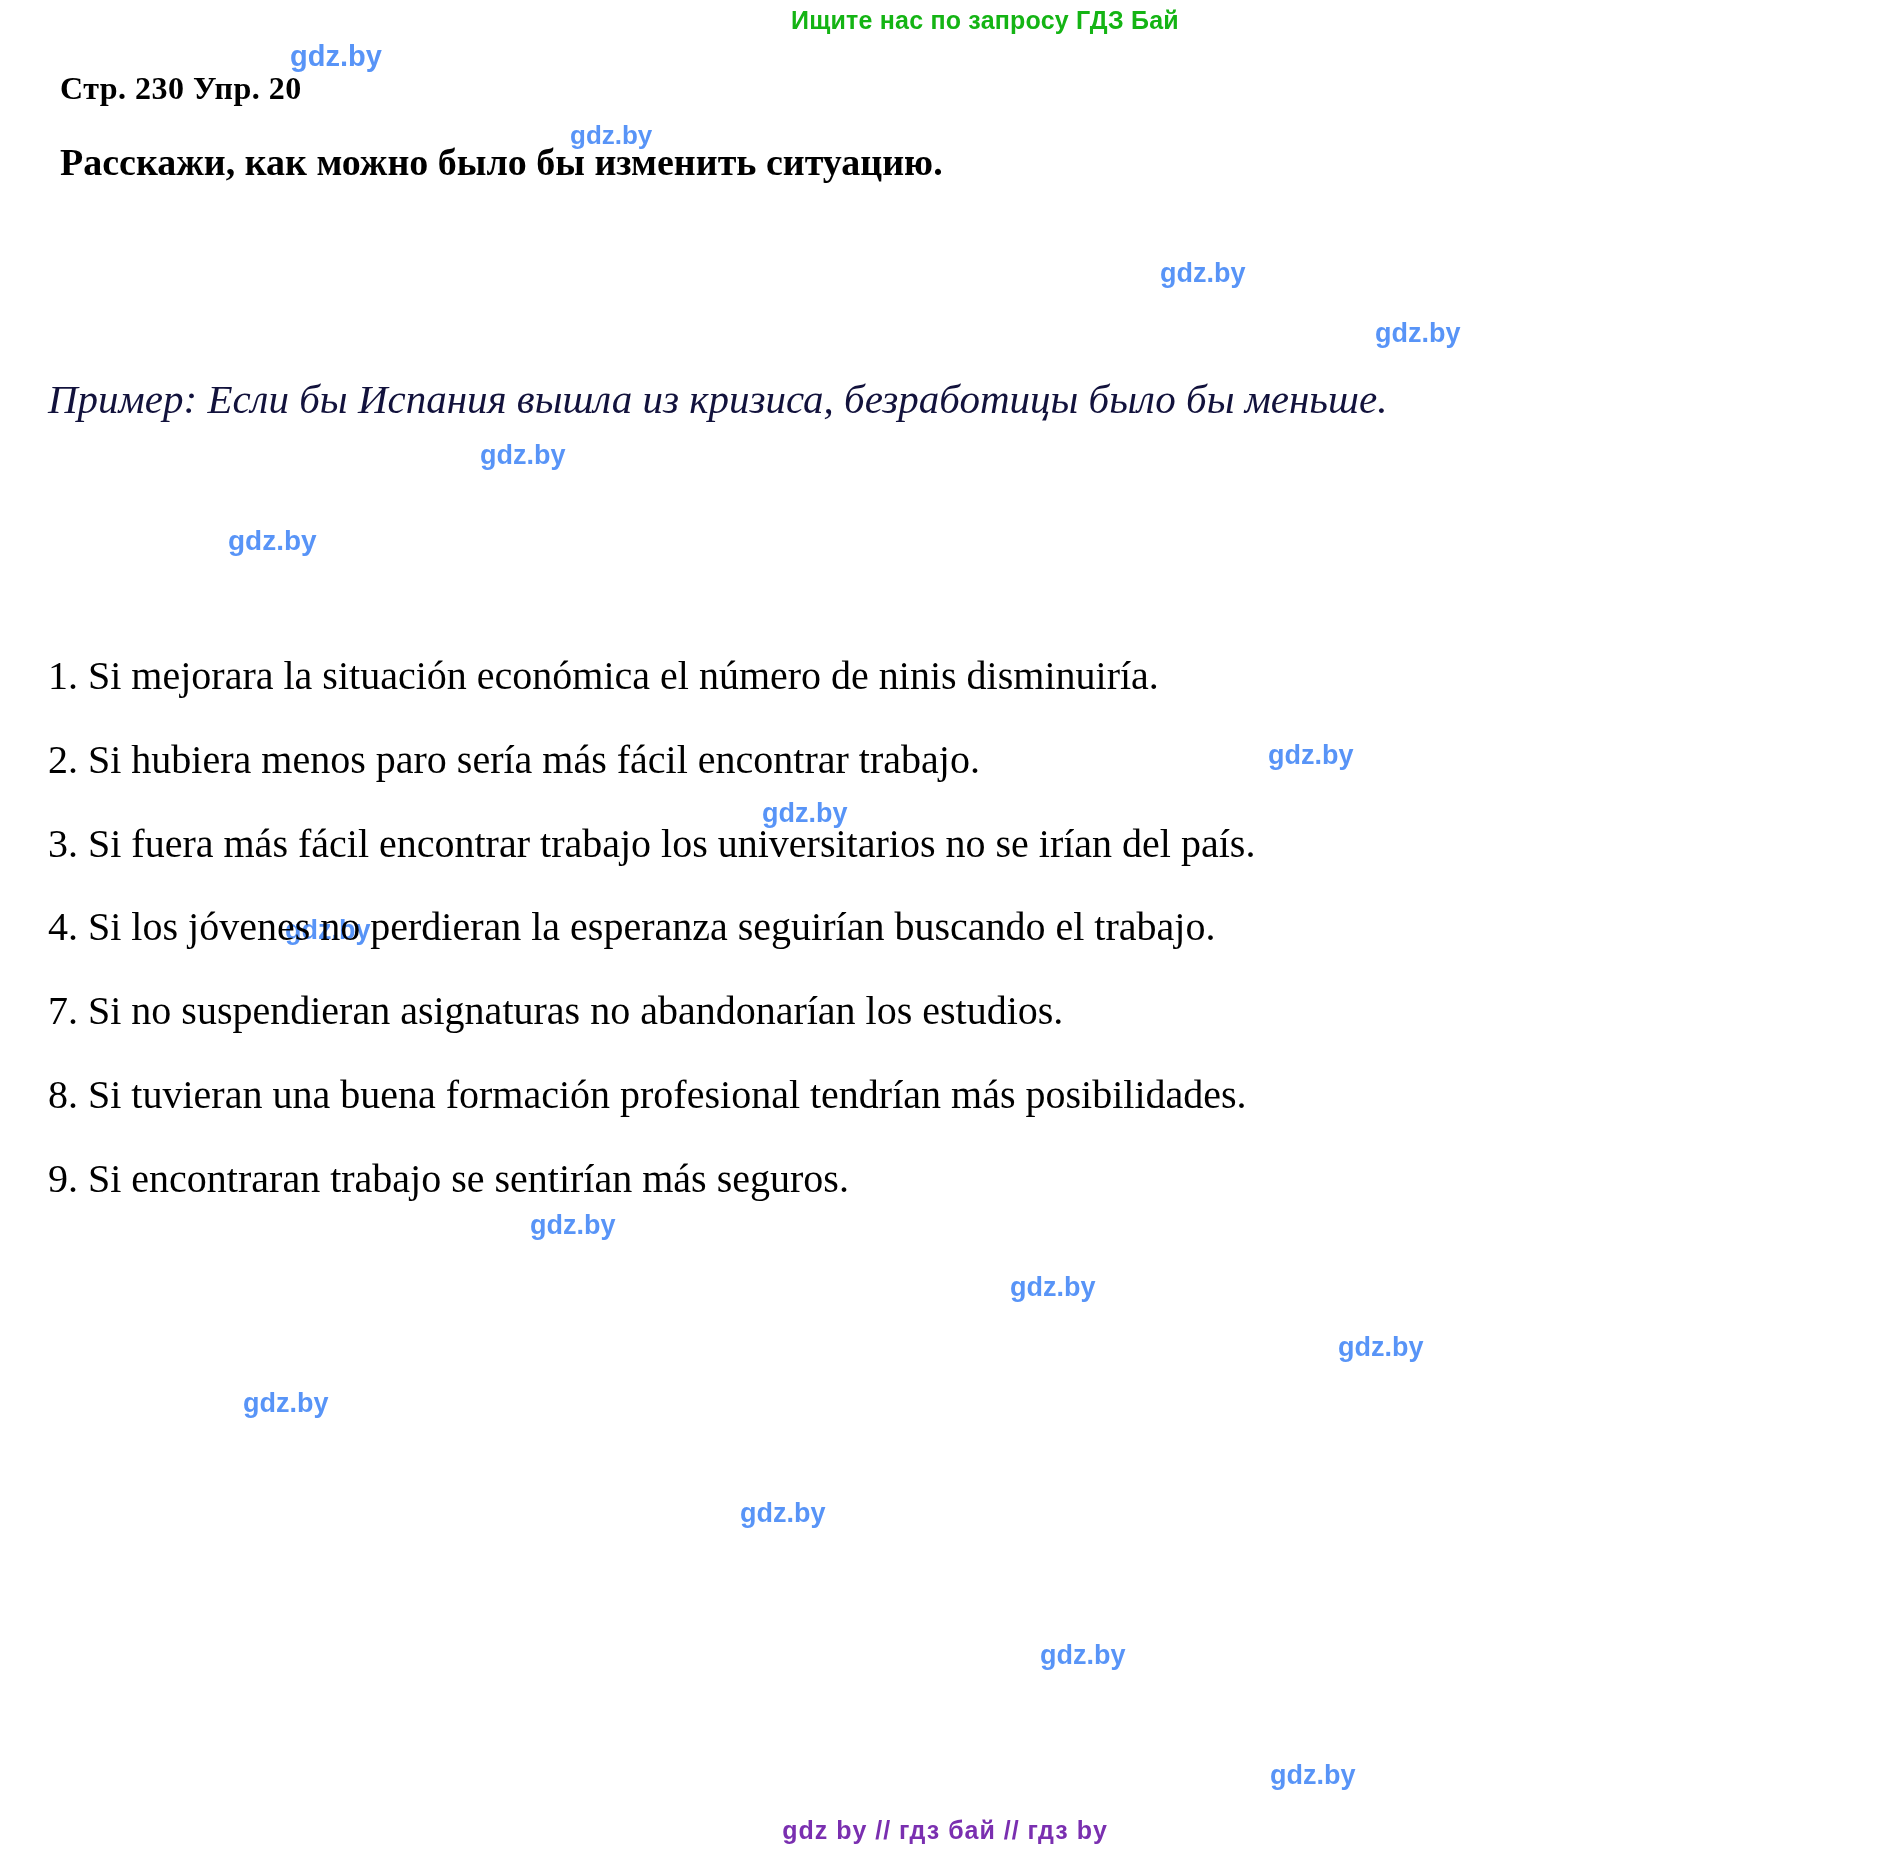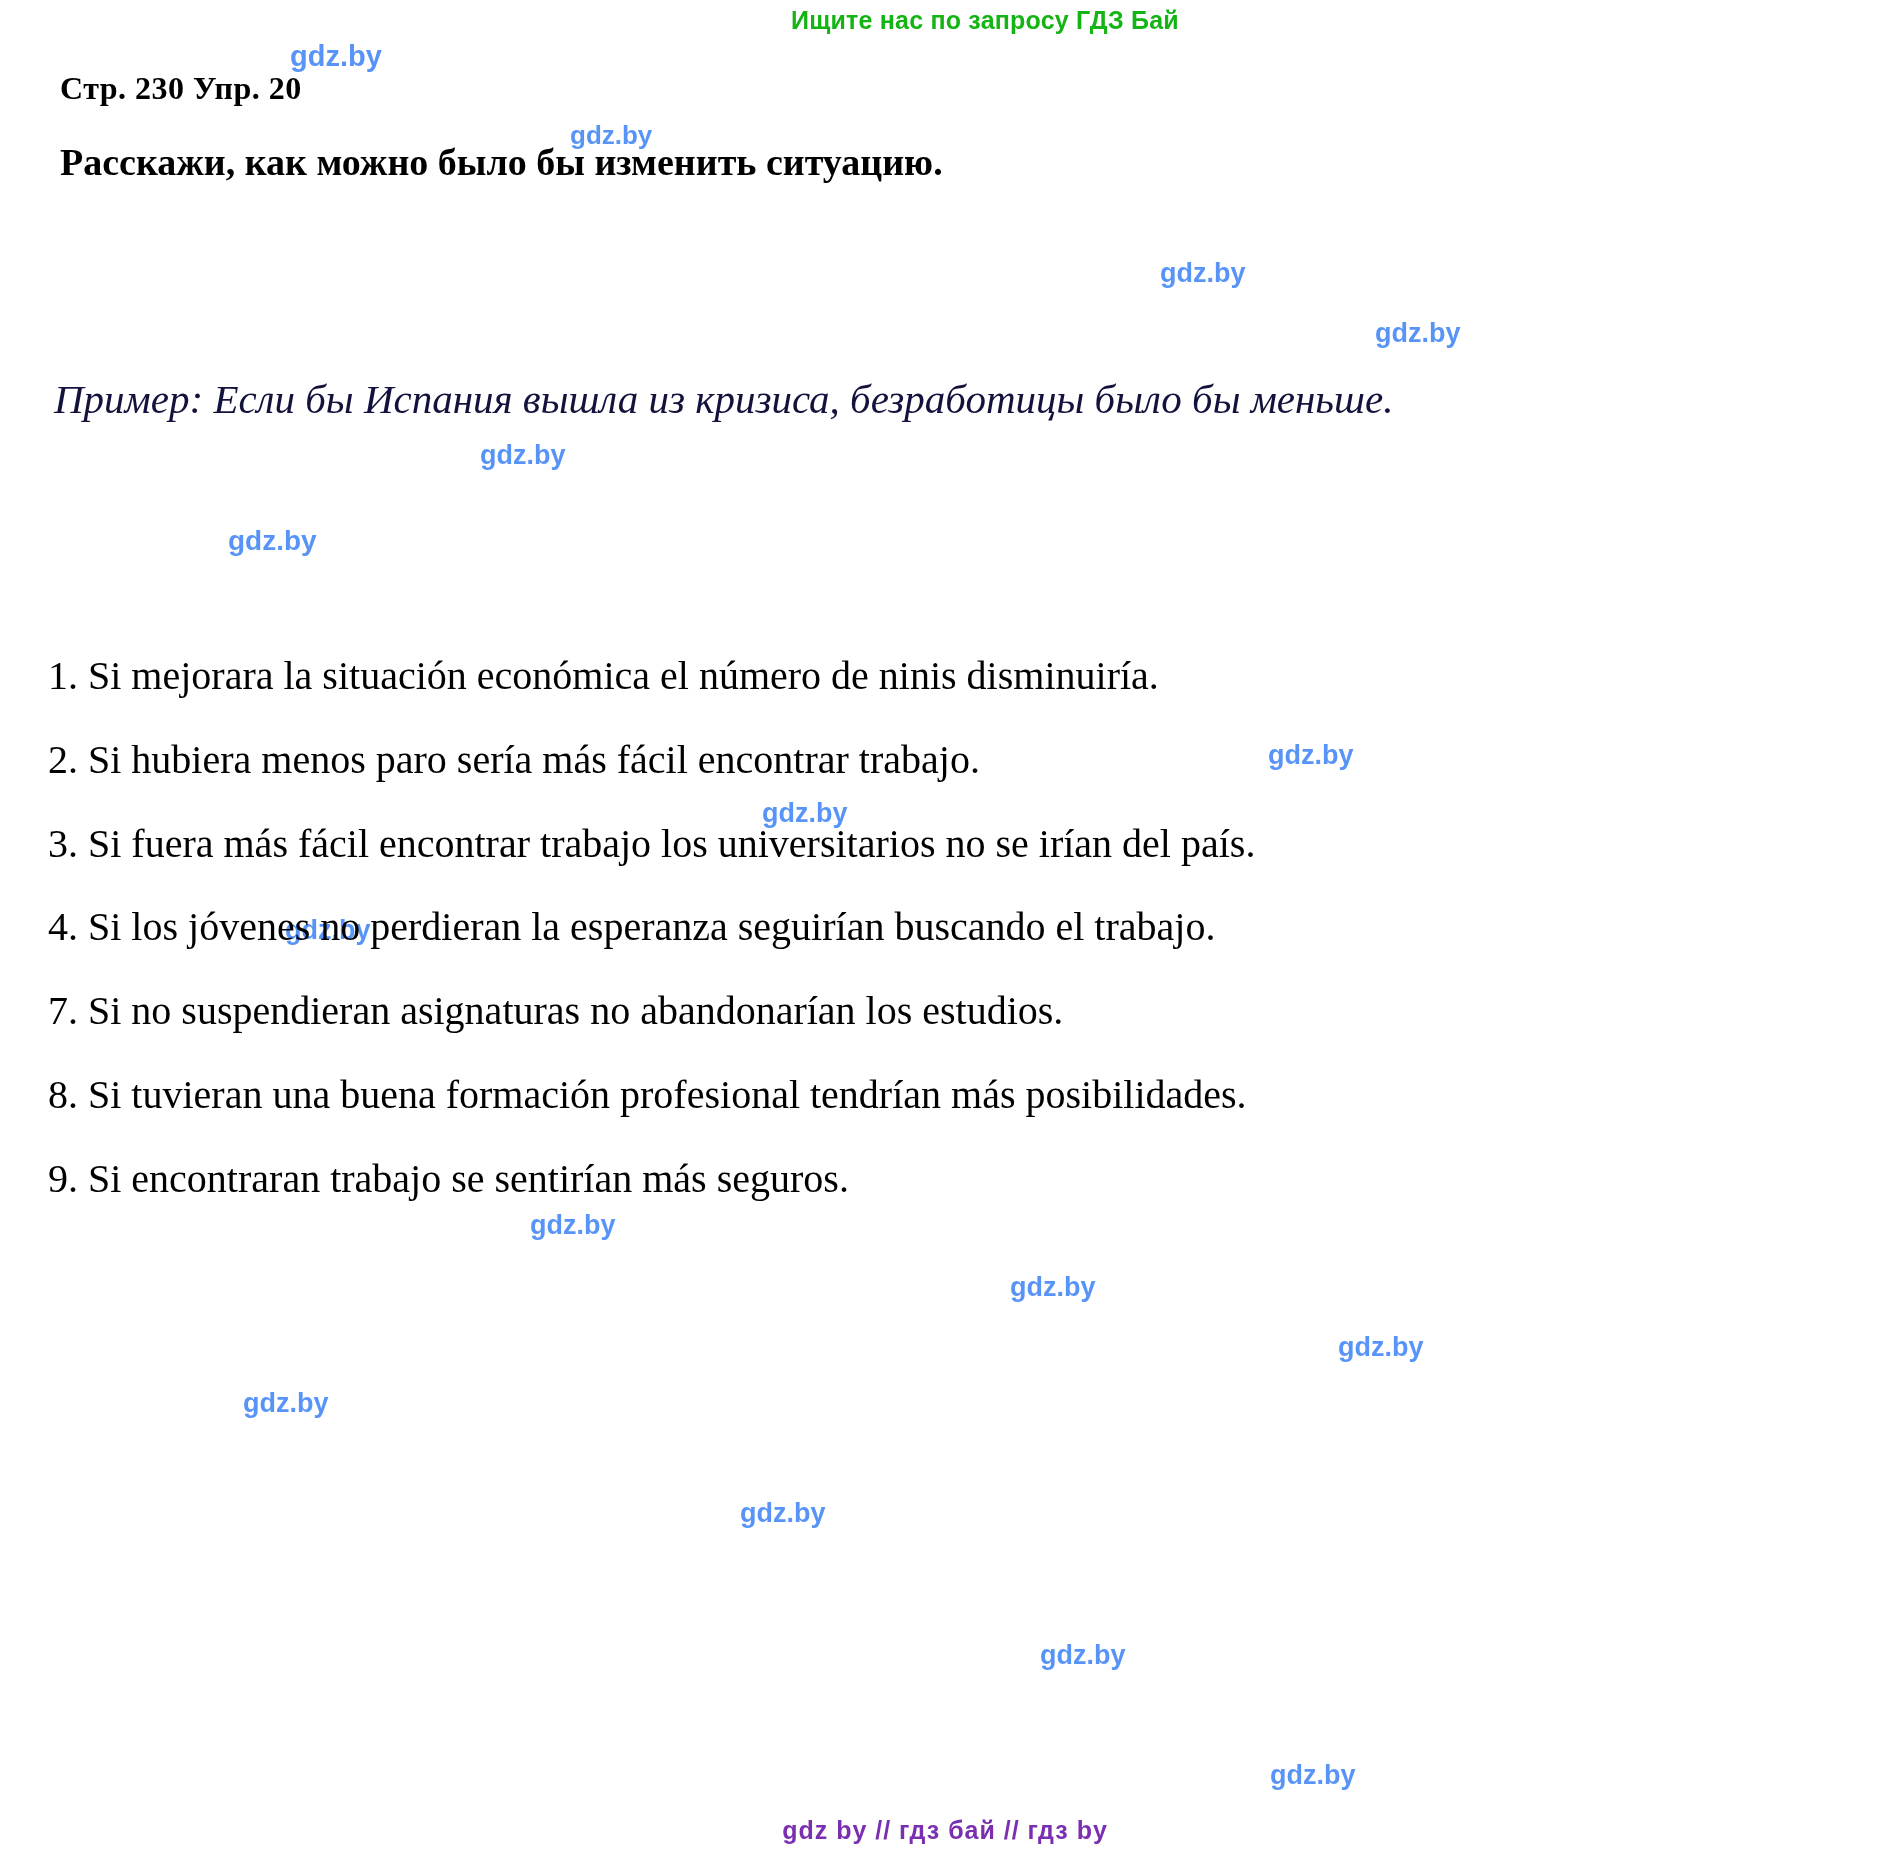--- a/index.html
+++ b/index.html
@@ -74,21 +74,20 @@
   .example {
     position: absolute;
     left: 48px;
     top: 370px;
     width: 1790px;
     font-family: "Liberation Serif", serif;
     font-style: italic;
     font-size: 41px;
     line-height: 1.45;
     color: #12123c;
-    margin-left: 6px;
   }
 
   .answers {
     position: absolute;
     left: 48px;
     top: 650px;
     width: 1810px;
   }
   .answer-item {
     font-family: "Liberation Serif", serif;

